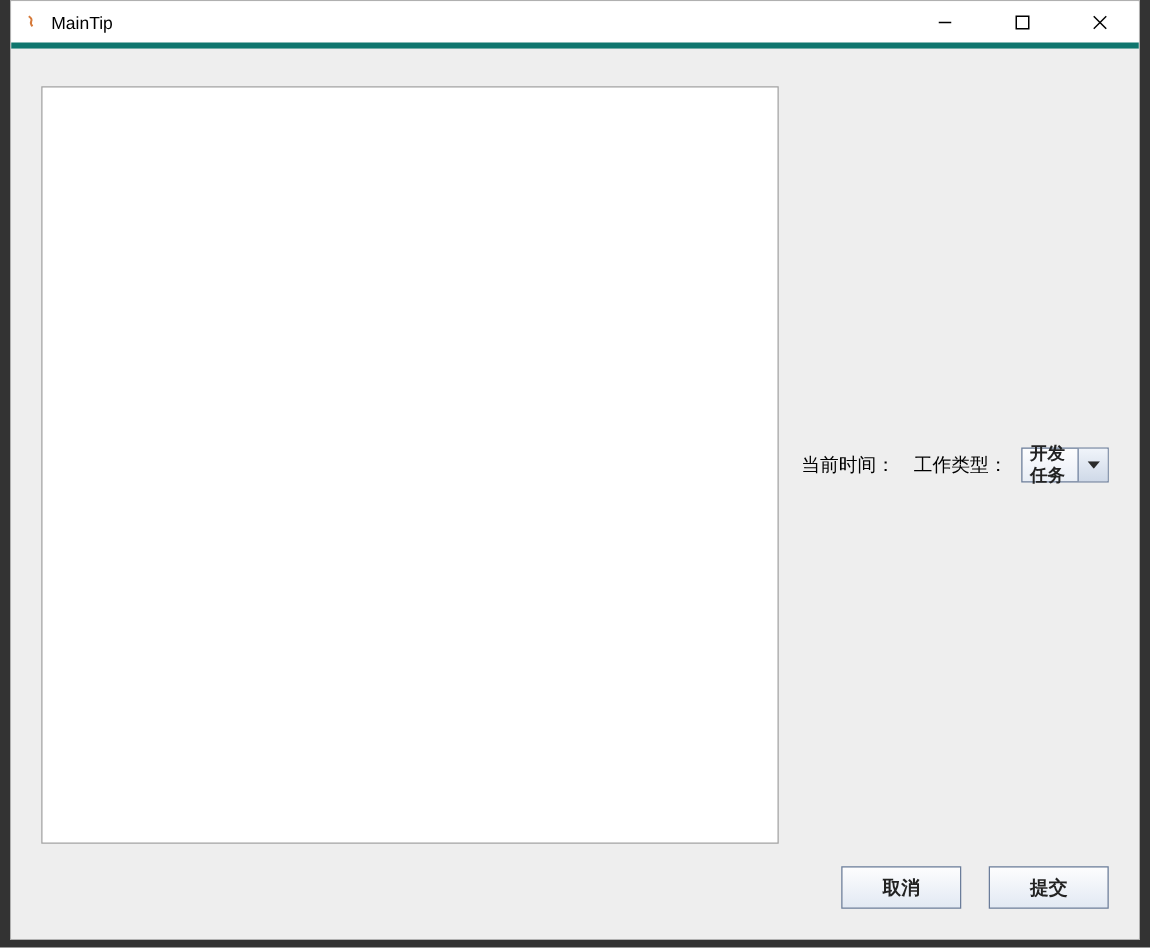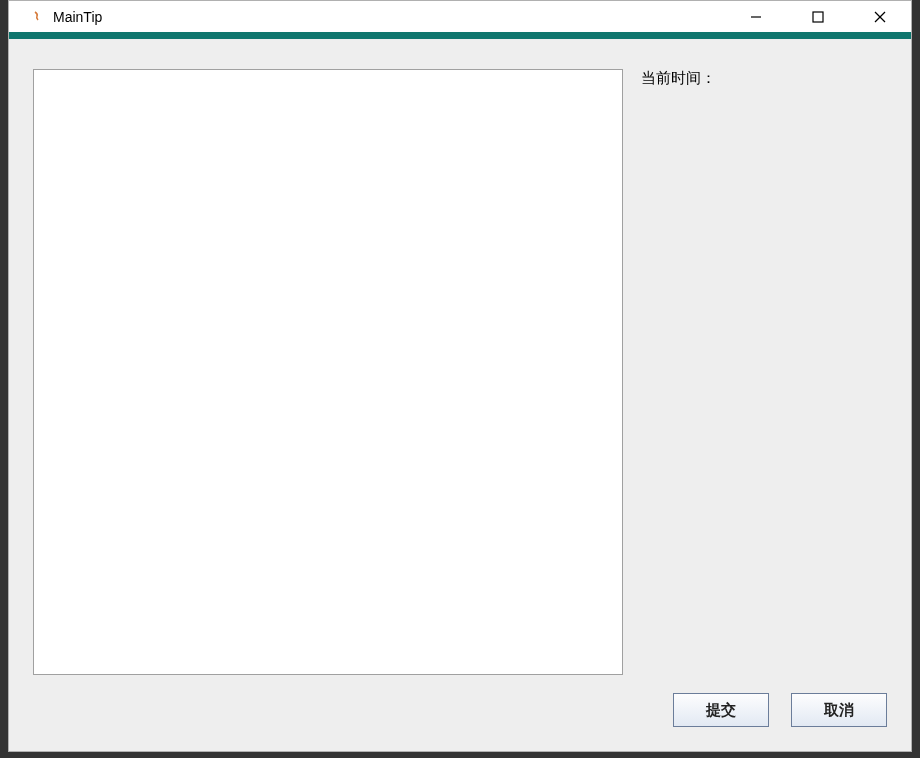--- a/index.html
+++ b/index.html
@@ -23,22 +23,22 @@
       background: #ffffff;
       border: 1px solid #b0b0b0;
       display: flex;
       flex-direction: column;
     }
     .titlebar {
       height: 38px;
       background: #ffffff;
       display: flex;
       align-items: center;
-      padding-left: 20px;
-      border-bottom: 7px solid #0f766e;
+      padding-left: 8px;
+      border-bottom: 5px solid #0f766e;
     }
     .titlebar-icon {
       width: 18px;
       height: 18px;
       margin-right: 6px;
       display: flex;
       align-items: center;
       justify-content: center;
     }
     .titlebar-title {
@@ -76,21 +76,21 @@
       gap: 18px;
     }
     .text-area {
       flex: 1;
       background: #ffffff;
       border: 1px solid #a0a0a0;
     }
     .side-panel {
       width: 246px;
       display: flex;
-      flex-direction: column;
+      flex-direction: row;
       gap: 14px;
       font-size: 15px;
       color: #000;
     }
     .form-row {
       display: flex;
       align-items: center;
       gap: 10px;
     }
     .form-label {
@@ -187,20 +187,31 @@
     </div>
   </div>
 
   <div class="content">
     <div class="main-area">
       <div class="text-area"></div>
       <div class="side-panel">
         <div class="form-row">
           <span class="form-label">当前时间：</span>
         </div>
+        <div class="form-row">
+          <span class="form-label">工作类型：</span>
+          <div class="combobox">
+            <span class="combobox-value">开发任务</span>
+            <span class="combobox-btn">
+              <svg width="10" height="6" viewBox="0 0 10 6">
+                  <polygon points="0,0 10,0 5,6"></polygon>
+                </svg>
+            </span>
+          </div>
+        </div>
       </div>
     </div>
     <div class="button-row">
+      <button class="btn">取消</button>
       <button class="btn">提交</button>
-      <button class="btn">取消</button>
     </div>
   </div>
 </div>
 
 </body></html>

